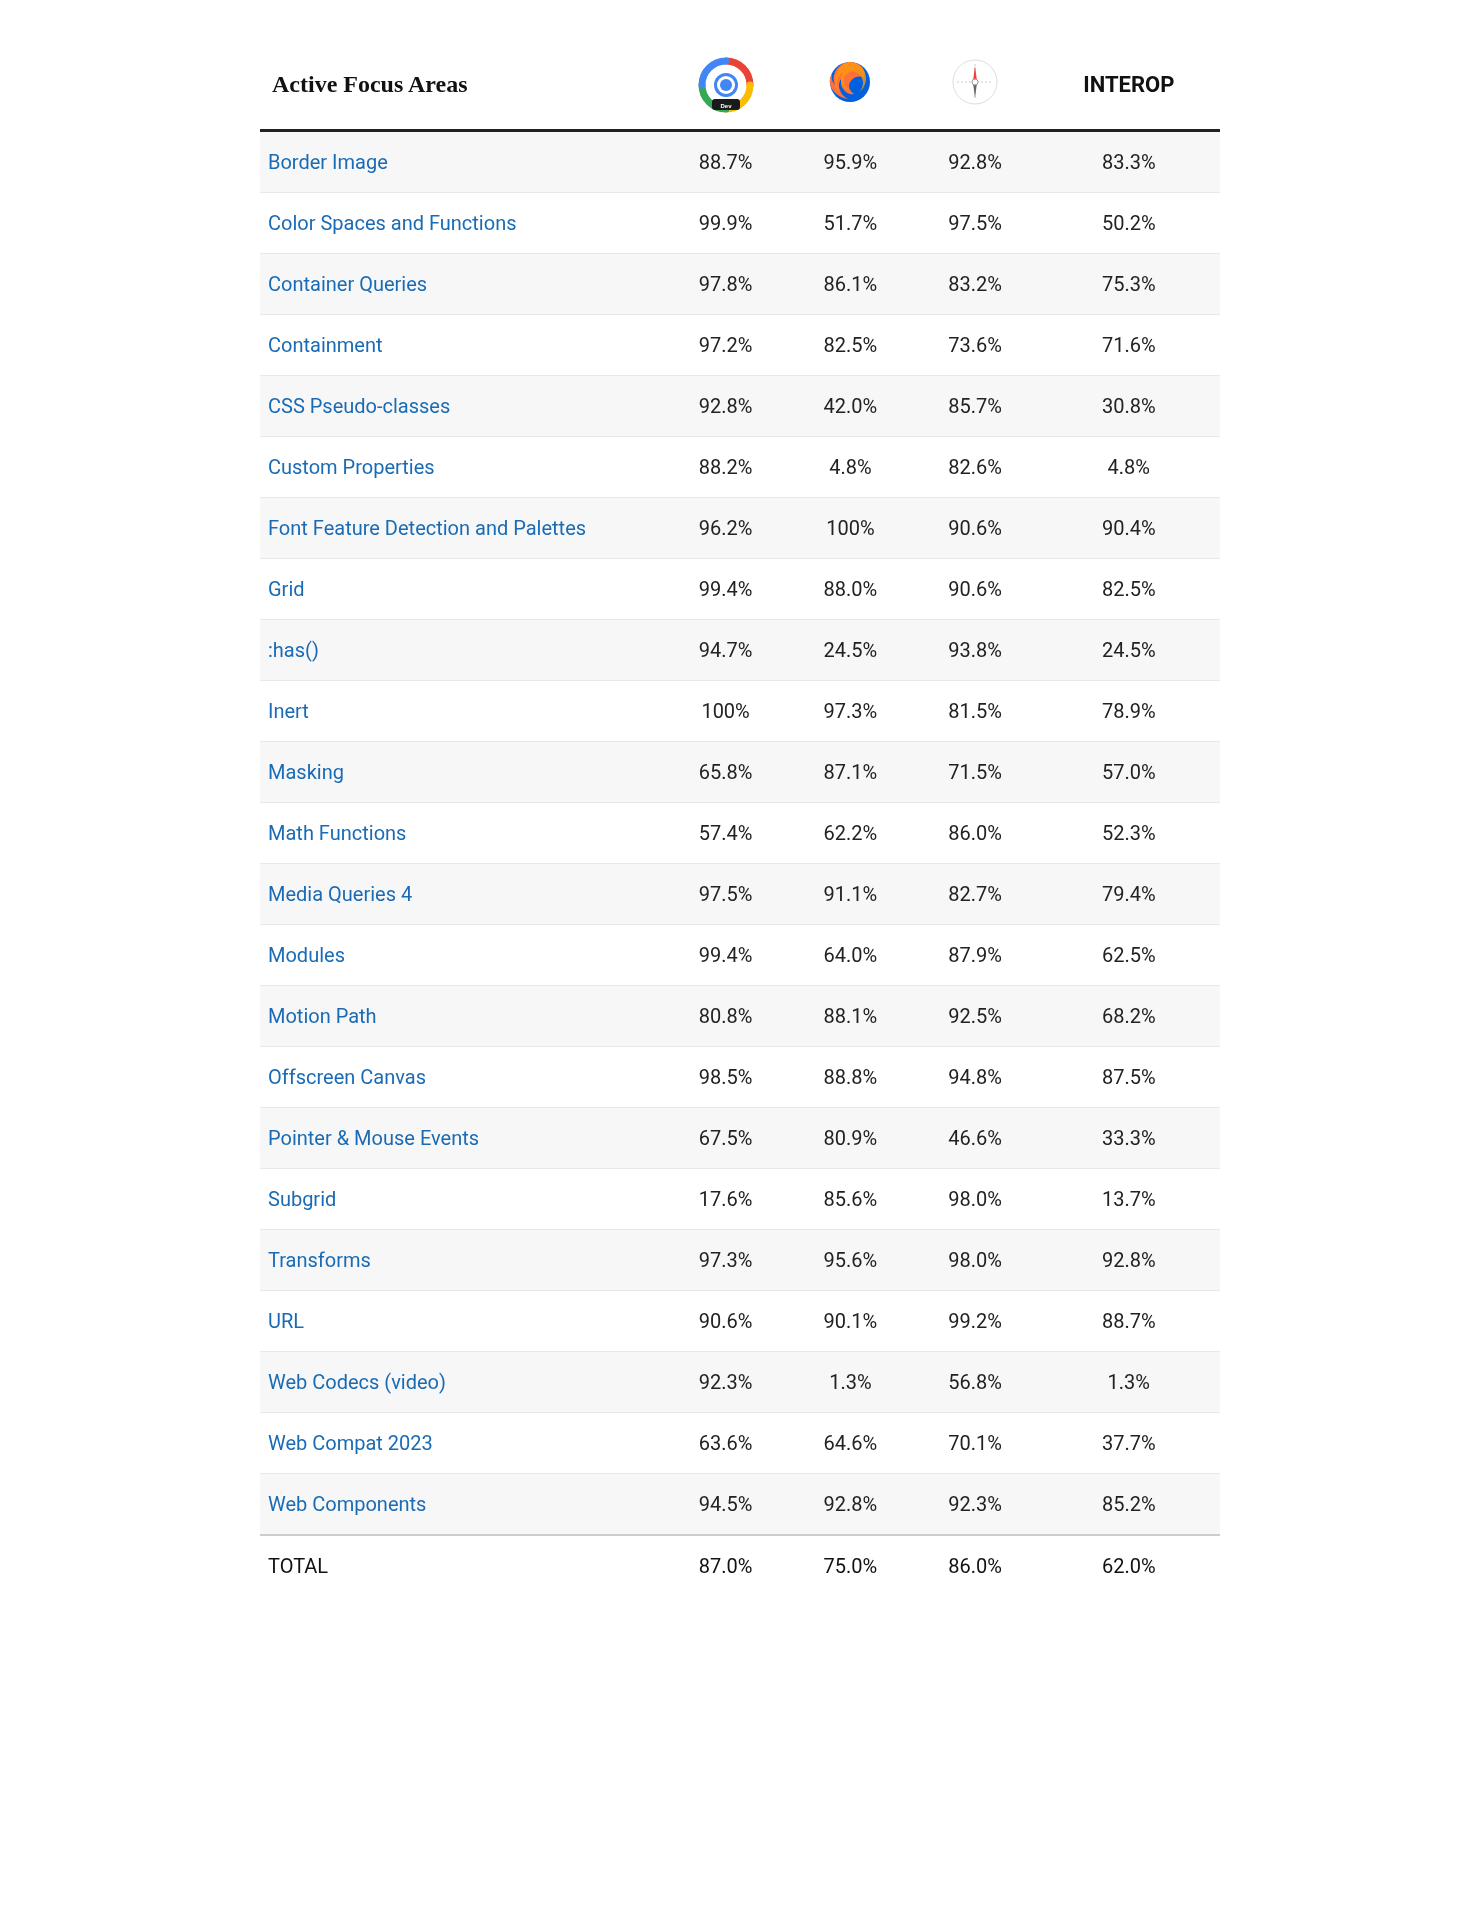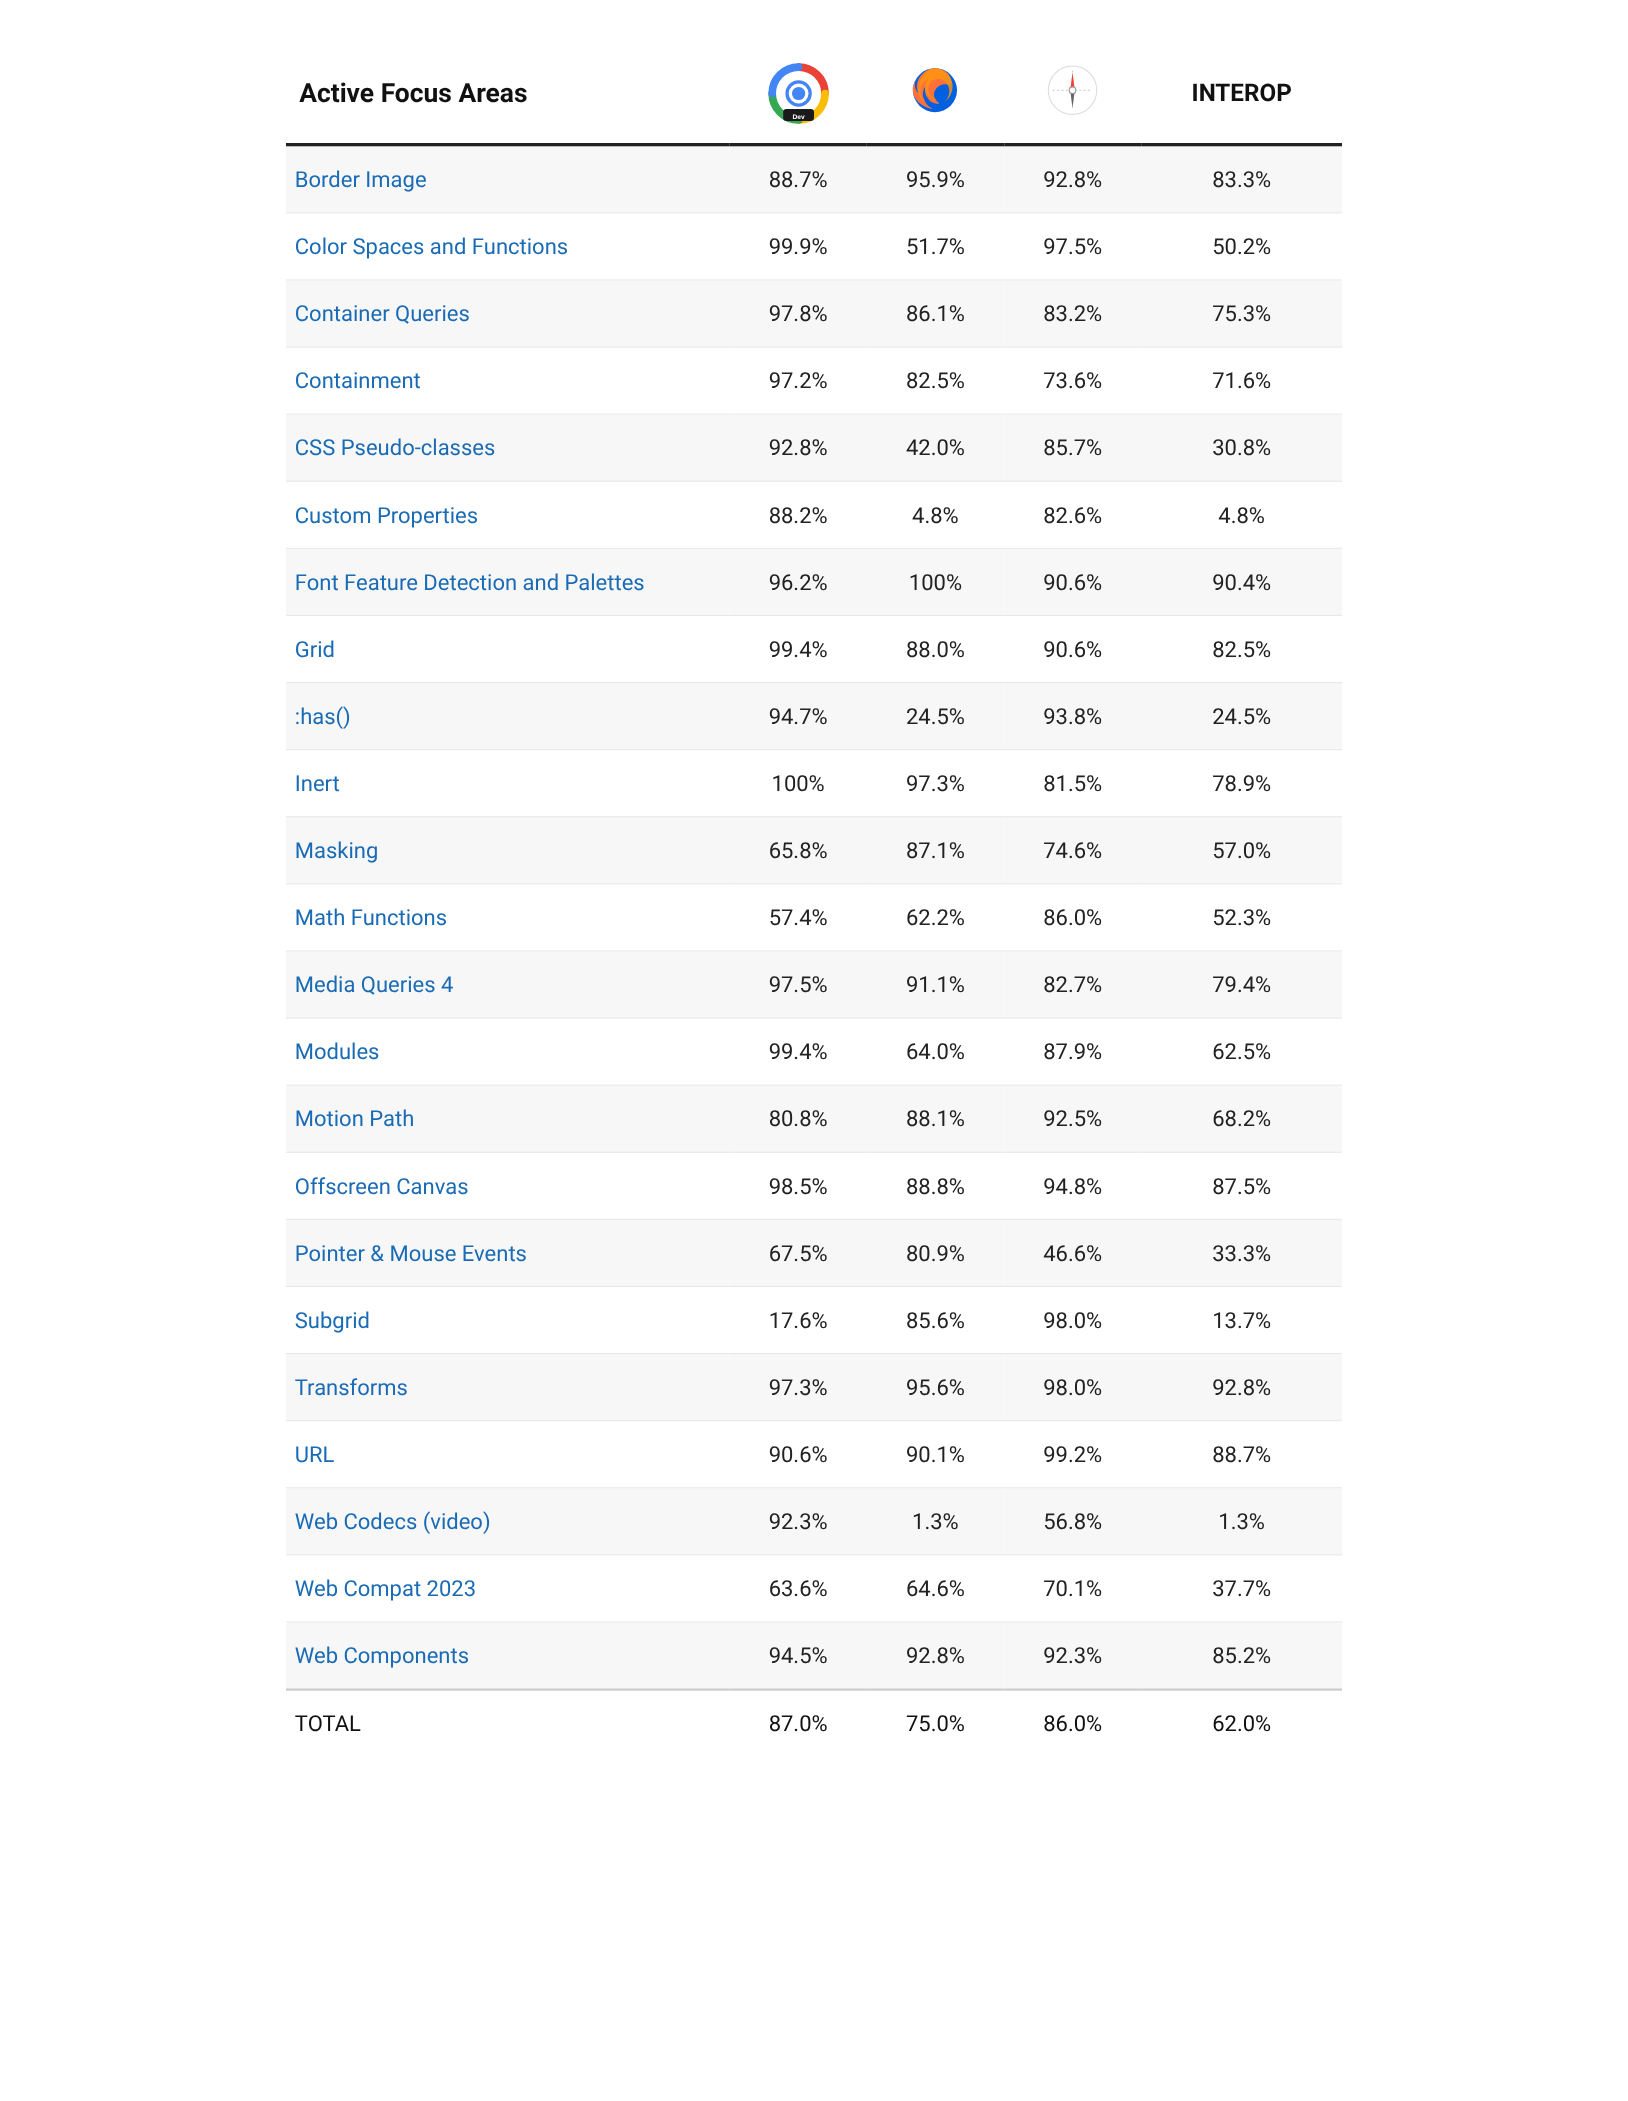--- a/index.html
+++ b/index.html
@@ -29,20 +29,21 @@
     thead th {
       padding: 16px 12px;
       font-size: 22px;
       font-weight: 700;
       color: #111;
       text-align: center;
     }
     thead th:first-child {
       text-align: left;
       font-size: 24px;
+      font-family: Liberation Serif, serif;
     }
     tbody tr {
       border-bottom: 1px solid #e8e8e8;
     }
     tbody tr:nth-child(odd) {
       background: #f7f7f7;
     }
     tbody tr:nth-child(even) {
       background: #ffffff;
     }
@@ -212,21 +213,21 @@
           <td>Inert</td>
           <td>100%</td>
           <td>97.3%</td>
           <td>81.5%</td>
           <td>78.9%</td>
         </tr>
         <tr>
           <td>Masking</td>
           <td>65.8%</td>
           <td>87.1%</td>
-          <td>74.6%</td>
+          <td>71.5%</td>
           <td>57.0%</td>
         </tr>
         <tr>
           <td>Math Functions</td>
           <td>57.4%</td>
           <td>62.2%</td>
           <td>86.0%</td>
           <td>52.3%</td>
         </tr>
         <tr>

